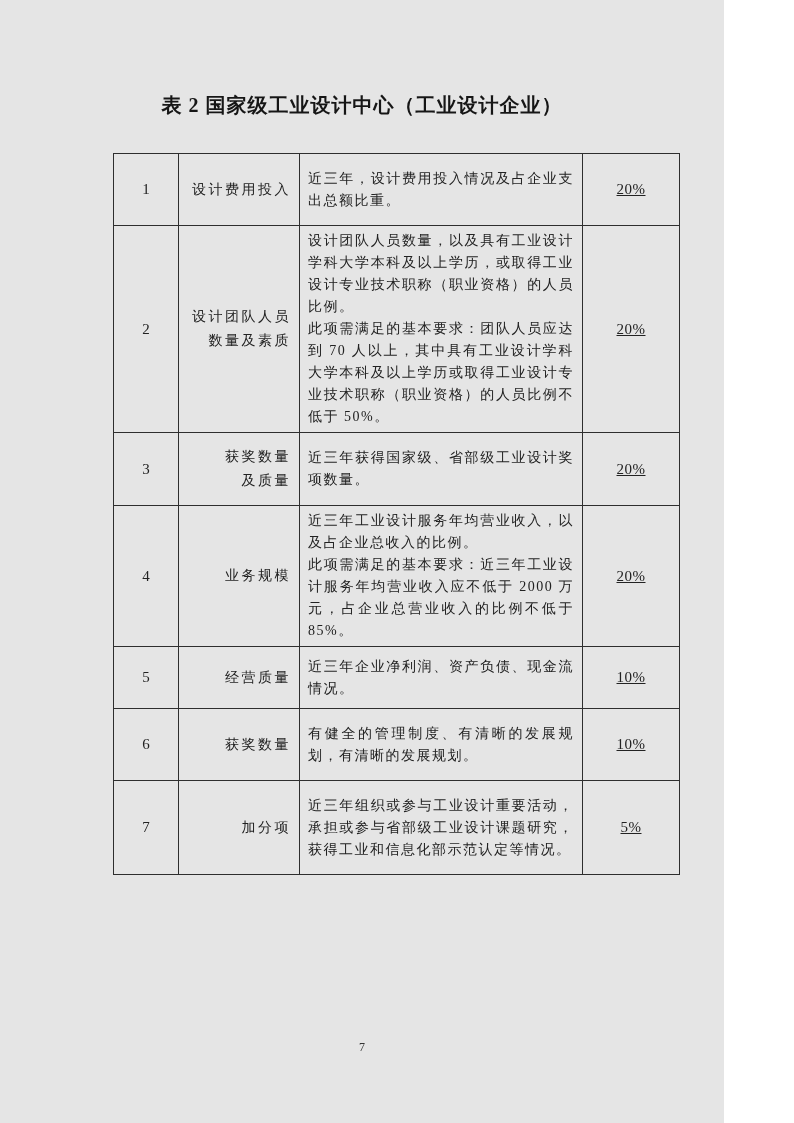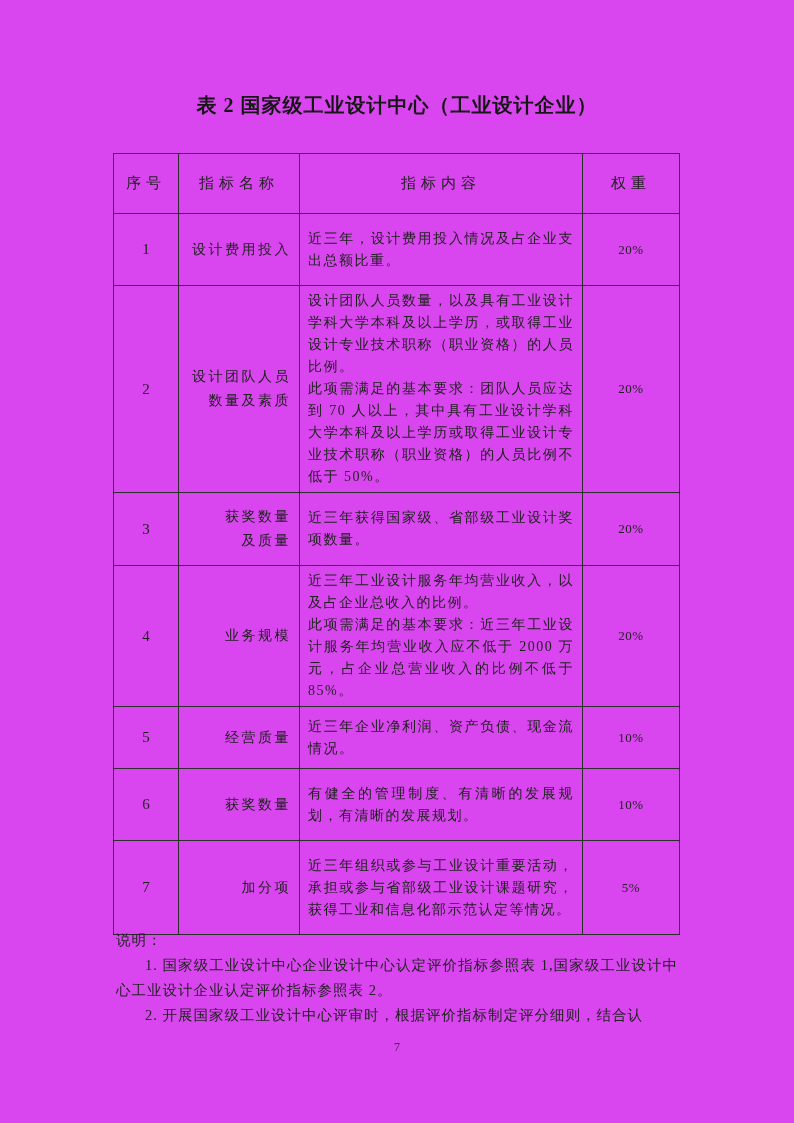--- a/index.html
+++ b/index.html
@@ -1,20 +1,20 @@
 <!DOCTYPE html>
 <html><head>
 <meta charset="utf-8">
 <style>
   html, body { margin: 0; padding: 0; background: #ffffff; }
   .page {
     position: relative;
-    width: 794px;
+    width: 724px;
     height: 1123px;
-    background: #d946ef;
+    background: #e5e5e5;
     color: #1f1f1f;
     font-family: "Liberation Serif", serif;
     overflow: hidden;
   }
   .doc-title {
     position: absolute;
     top: 90px;
     left: 0;
     width: 100%;
     text-align: center;
@@ -65,22 +65,23 @@
   }
   td.c-content {
     text-align: justify;
     letter-spacing: 1.5px;
     line-height: 22px;
     white-space: pre-line;
     padding: 5px 9px;
   }
   td.c-weight {
     text-align: center;
-    font-size: 13px;
+    font-size: 15px;
     letter-spacing: 0.5px;
+    text-decoration: underline;
   }
   .notes {
     position: absolute;
     top: 928px;
     left: 116px;
     width: 562px;
     font-size: 14.5px;
     line-height: 25px;
     letter-spacing: 1px;
     color: #222222;
@@ -114,26 +115,20 @@
   </div>
 
   <table class="eval-table">
     <colgroup>
       <col style="width:65px">
       <col style="width:121px">
       <col style="width:283px">
       <col style="width:97px">
     </colgroup>
     <tbody>
-        <tr class="h-header">
-      <th class="hdr">序号</th>
-      <th class="hdr">指标名称</th>
-      <th class="hdr">指标内容</th>
-      <th class="hdr">权重</th>
-    </tr>
     <tr class="h-r1">
       <td class="c-num">1</td>
       <td class="c-name">设计费用投入</td>
       <td class="c-content">近三年，设计费用投入情况及占企业支出总额比重。</td>
       <td class="c-weight">20%</td>
     </tr>
     <tr class="h-r2">
       <td class="c-num">2</td>
       <td class="c-name">设计团队人员
 数量及素质</td>
@@ -169,21 +164,16 @@
     </tr>
     <tr class="h-r7">
       <td class="c-num">7</td>
       <td class="c-name">加分项</td>
       <td class="c-content">近三年组织或参与工业设计重要活动，承担或参与省部级工业设计课题研究，获得工业和信息化部示范认定等情况。</td>
       <td class="c-weight">5%</td>
     </tr>
   </tbody>
     </table>
 
-  <div class="notes">
-    <p class="note-label">说明：</p>
-    <p class="note-item">1. 国家级工业设计中心企业设计中心认定评价指标参照表 1,国家级工业设计中心工业设计企业认定评价指标参照表 2。</p>
-    <p class="note-item">2. 开展国家级工业设计中心评审时，根据评价指标制定评分细则，结合认</p>
-  </div>
 
   <div class="page-number">7</div>
 
 </div>
 
 </body></html>

